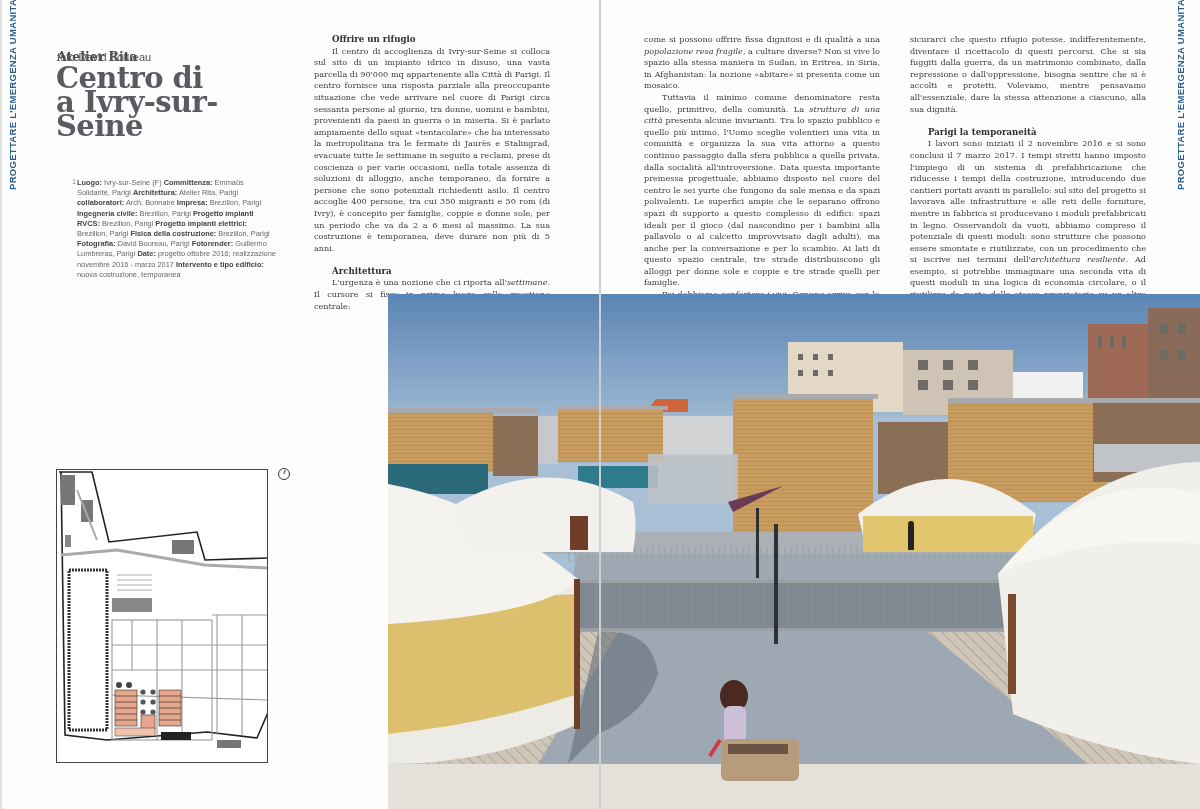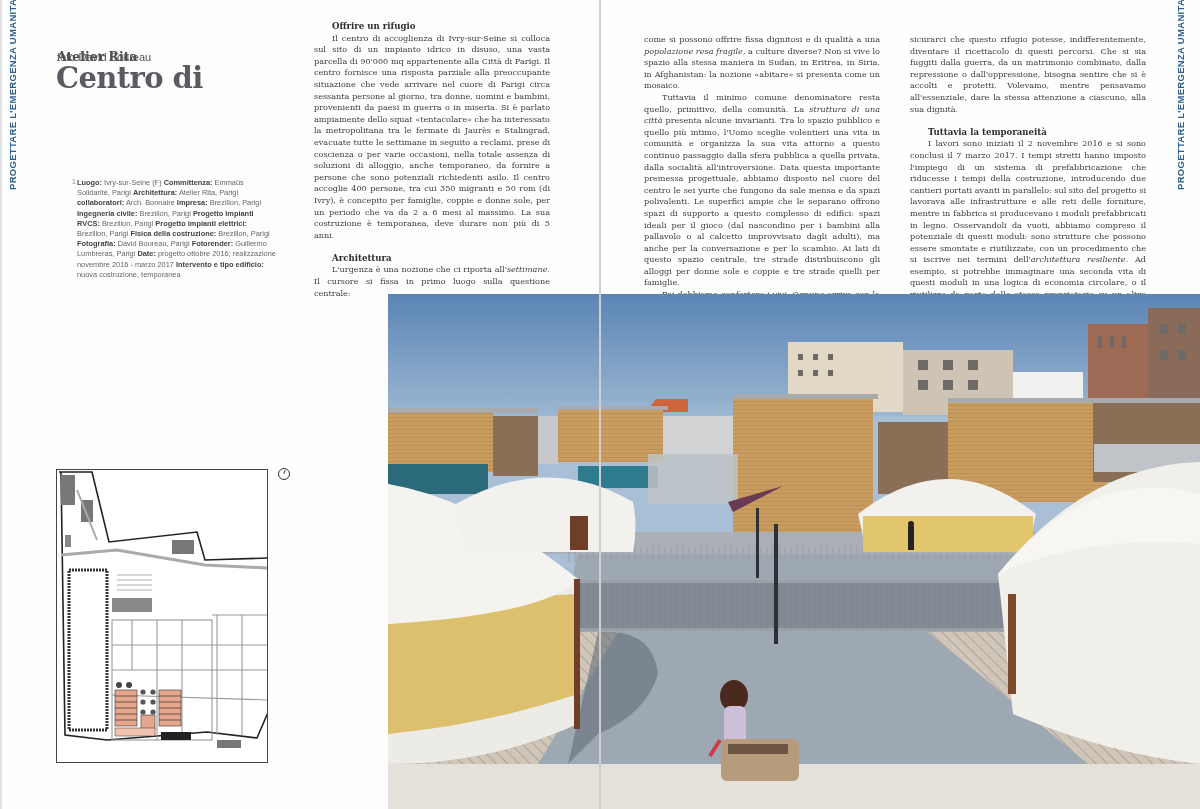--- a/index.html
+++ b/index.html
@@ -43,21 +43,21 @@
   .col {
     position: absolute; top: 38px; width: 236px;
     font-family: "DejaVu Serif", serif; font-size: 8.1px; line-height: 11.6px; color: #3d3d40;
     text-align: justify; hyphens: auto;
   }
   .col p { text-indent: 0; }
   .col p.ind { text-indent: 18px; }
   .col h4 { font-size: 8.6px; font-weight: bold; margin-left: 18px; line-height: 11.6px; color: #2e2e30; }
   .col .gap { height: 11.6px; }
   .col i { font-style: italic; }
-  .col1 { left: 314px; top: 21px; }
+  .col1 { left: 314px; top: 34px; }
   .col2 { left: 644px; top: 34px; }
   .col3 { left: 910px; top: 34px; }
 
   .plan { position: absolute; left: 56px; top: 469px; width: 212px; height: 294px; border: 1.2px solid #444; background: #fff; overflow: hidden; }
   .north-icon { position: absolute; left: 278px; top: 468px; width: 12px; height: 12px; border: 1.2px solid #333; border-radius: 50%; }
   .north-icon::after { content: ""; position: absolute; left: 4.5px; top: 1px; width: 1.2px; height: 4px; background: #333; transform: rotate(20deg); }
 
   .photo {
     position: absolute; left: 388px; top: 294px; width: 812px; height: 515px; overflow: hidden;
     background: linear-gradient(#5b85b5 0%, #7fa1c6 22%, #a8bfd6 24%);
@@ -82,20 +82,21 @@
     <div class="rh-inner">
       <span>PROGETTARE L'EMERGENZA UMANITARIA</span>
 
     </div>
   </div>
 
   <div class="studio">Atelier Rita</div>
   <div class="photo-credit">foto David Boureau</div>
   <h1 class="title">
     <span>Centro di</span>
+    <span>a Ivry-sur-Seine</span>
   </h1>
 
   <div class="credits">
     <span class="mark">1</span>
     <b>Luogo:</b> <span>Ivry-sur-Seine (F)</span>
     <b>Committenza:</b> <span>Emmaüs Solidarité, Parigi</span>
     <b>Architettura:</b> <span>Atelier Rita, Parigi</span>
     <b>collaboratori:</b> <span>Arch. Bonnaire</span>
     <b>Impresa:</b> <span>Brezillon, Parigi</span>
     <b>Ingegneria civile:</b> <span>Brezillon, Parigi</span>
@@ -118,21 +119,21 @@
 
   <div class="col col2">
     <p><span>come si possono offrire fissa dignitosi e di qualità a una </span><i>popolazione resa fragile</i><span>, a culture diverse? Non si vive lo spazio alla stessa maniera in Sudan, in Eritrea, in Siria, in Afghanistan: la nozione «abitare» si presenta come un mosaico.</span></p>
     <p class="ind"><span>Tuttavia il minimo comune denominatore resta quello, primitivo, della comunità. La </span><i>struttura di una città</i><span> presenta alcune invarianti. Tra lo spazio pubblico e quello più intimo, l'Uomo sceglie volentieri una vita in comunità e organizza la sua vita attorno a questo continuo passaggio dalla sfera pubblica a quella privata, dalla socialità all'introversione. Data questa importante premessa progettuale, abbiamo disposto nel cuore del centro le sei yurte che fungono da sale mensa e da spazi polivalenti. Le superfici ampie che le separano offrono spazi di supporto a questo complesso di edifici: spazi ideali per il gioco (dal nascondino per i bambini alla pallavolo o al calcetto improvvisato dagli adulti), ma anche per la conversazione e per lo scambio. Ai lati di questo spazio centrale, tre strade distribuiscono gli alloggi per donne sole e coppie e tre strade quelli per famiglie.</span></p>
     <p class="ind"><span>Poi dobbiamo </span><i>confortare i vivi</i><span>. Ognuno arriva con la sua storia, le sue fragilità, i suoi punti di forza: dovevamo as-</span></p>
   </div>
 
   <div class="col col3">
     <p>sicurarci che questo rifugio potesse, indifferentemente, diventare il ricettacolo di questi percorsi. Che si sia fuggiti dalla guerra, da un matrimonio combinato, dalla repressione o dall'oppressione, bisogna sentire che si è accolti e protetti. Volevamo, mentre pensavamo all'essenziale, dare la stessa attenzione a ciascuno, alla sua dignità.</p>
     <div class="gap"></div>
-    <h4>Tuttavia la temporaneità</h4>
+    <h4>Parigi la temporaneità</h4>
     <p class="ind"><span>I lavori sono iniziati il 2 novembre 2016 e si sono conclusi il 7 marzo 2017. I tempi stretti hanno imposto l'impiego di un sistema di prefabbricazione che riducesse i tempi della costruzione, introducendo due cantieri portati avanti in parallelo: sul sito del progetto si lavorava alle infrastrutture e alle reti delle forniture, mentre in fabbrica si producevano i moduli prefabbricati in legno. Osservandoli da vuoti, abbiamo compreso il potenziale di questi moduli: sono strutture che possono essere smontate e riutilizzate, con un procedimento che si iscrive nei termini dell'</span><i>architettura resiliente</i><span>. Ad esempio, si potrebbe immaginare una seconda vita di questi moduli in una logica di economia circolare, o il riutilizzo da parte dello stesso proprietario su un altro sito: un approc-</span></p>
   </div>
 
   <div class="plan">
     <svg width="212" height="294" viewBox="0 0 212 294">
 
       <polyline points="2,2 35,2 52,72 140,62 148,90 212,88" fill="none" stroke="#222" stroke-width="1.6"></polyline>
       <polyline points="4,2 8,265 50,270 150,262 200,268 212,240" fill="none" stroke="#222" stroke-width="1.6"></polyline>
 
       <rect x="4" y="5" width="14" height="30" fill="#777"></rect>

